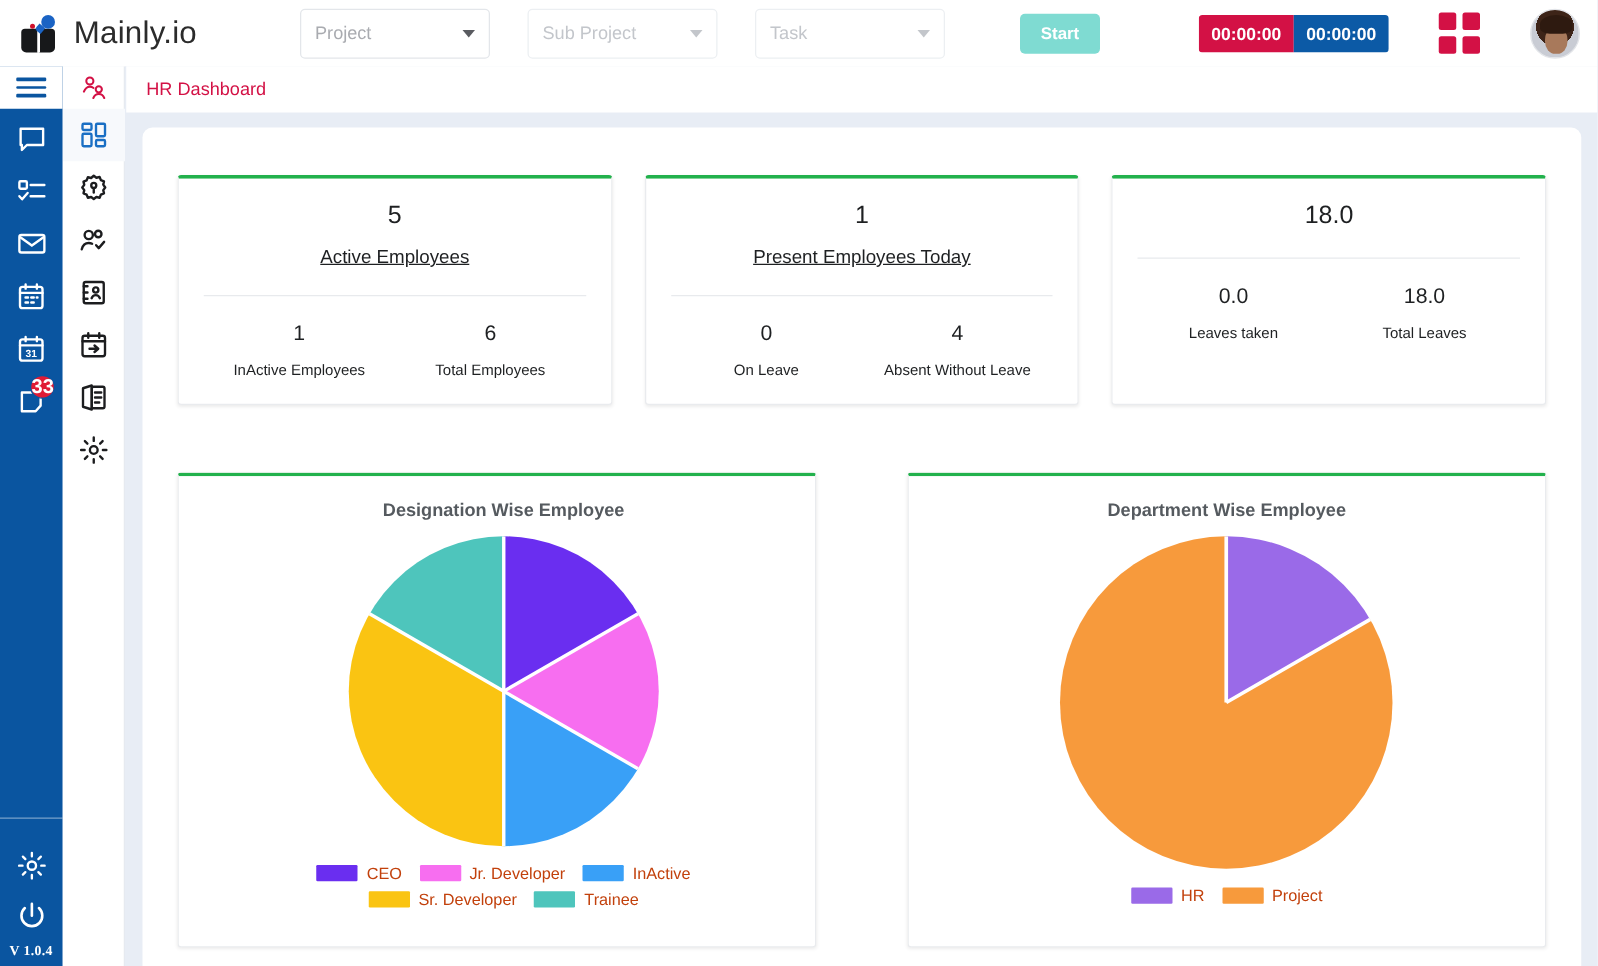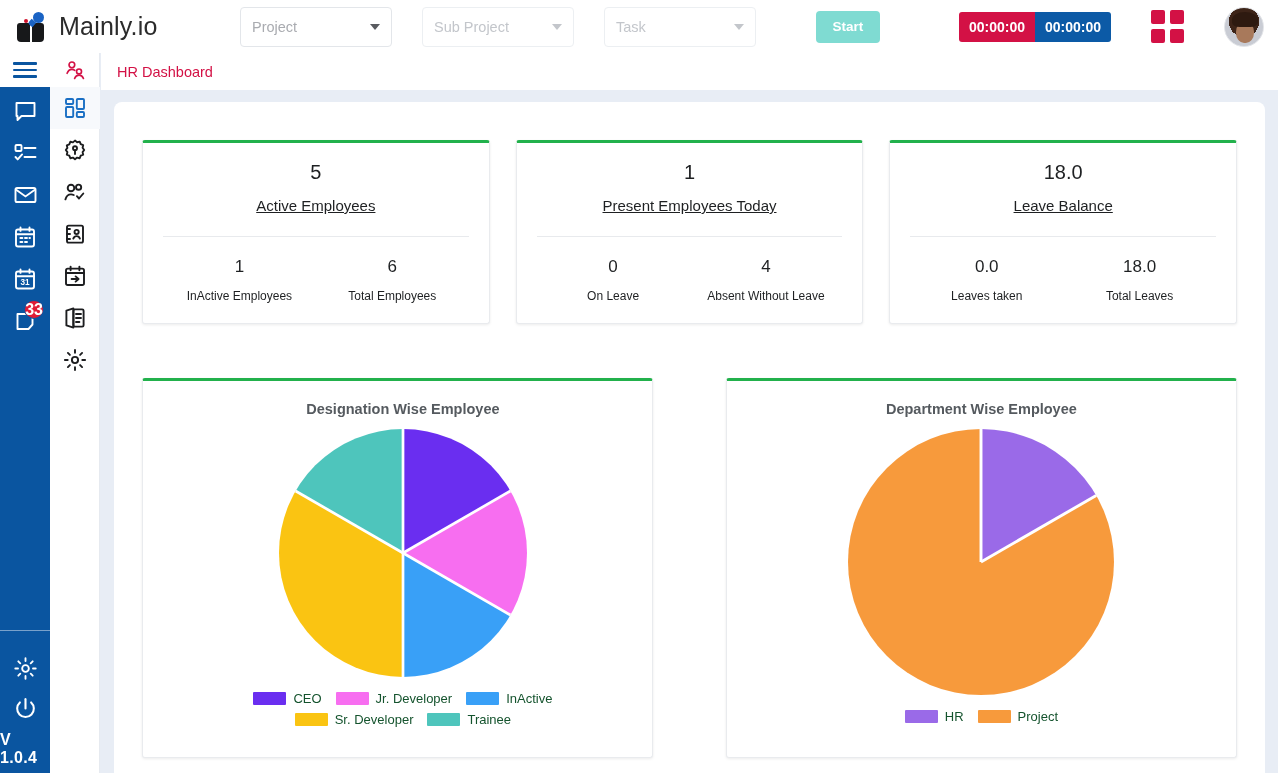--- a/index.html
+++ b/index.html
@@ -89,21 +89,21 @@
            position: relative; cursor: pointer; }
   .sb-ic svg { display: block; }
   .badge {
     position: absolute; top: -3px; right: 2px; min-width: 19px; height: 19px; border-radius: 50%;
     background: #e01b35; color: #fff; font-size: 16px; font-weight: bold;
     display: flex; align-items: center; justify-content: center; border: 1.5px solid #0a55a0;
   }
   .sb-bottom { position: absolute; bottom: 0; left: 0; width: 50px; padding-bottom: 6px;
                display: flex; flex-direction: column; align-items: center; gap: 10px; }
   .sb-div { width: 50px; height: 1px; background: rgba(255,255,255,.45); margin-bottom: 10px; }
-  .version { color: #fff; font-size: 16px; font-weight: bold; letter-spacing: .3px; }
+  .version { color: #fff; font-size: 11px; font-weight: bold; letter-spacing: .3px; font-family: Liberation Serif, serif; }
 
   .sb-white {
     position: absolute; left: 50px; top: 53px; width: 50px; height: 720px;
     background: #ffffff; border-right: 1px solid #e6eaf0; z-index: 14;
     display: flex; flex-direction: column; align-items: center;
   }
   .sw-ic { width: 50px; height: 42px; display: flex; align-items: center; justify-content: center; cursor: pointer; }
   .sw-ic.active { background: #f7f9fc; }
 
   
@@ -148,21 +148,21 @@
   .pie-wrap { display: flex; justify-content: center; margin-top: 12px; }
   .pie { border-radius: 50%; }
   .pie.p1 { width: 248px; height: 248px; }
   .pie.p2 { width: 266px; height: 266px; }
   .legend {
     display: flex; flex-wrap: wrap; justify-content: center; gap: 6px 14px;
     margin-top: 14px; padding: 0 40px;
   }
   .lg { display: flex; align-items: center; gap: 7px; cursor: pointer; }
   .lg-sw { width: 33px; height: 13px; border-radius: 1px; }
-  .lg-tx { font-size: 13px; color: #14532d; }
+  .lg-tx { font-size: 13px; color: #c2410c; }
 </style>
 </head>
 <body>
 
 <div class="topbar">
   <div class="brand">
     <div class="brand-logo">
       <div class="book-l"></div>
         <div class="book-r"></div>
         <div class="book-spine"></div>
@@ -369,21 +369,20 @@
           </div>
           <div class="sub">
             <div class="sub-num">4</div>
             <div class="sub-lbl">Absent Without Leave</div>
           </div>
         </div>
       </div>
 
       <div class="card">
         <div class="card-main-num">18.0</div>
-        <div class="card-main-lbl">Leave Balance</div>
         <div class="card-sep"></div>
         <div class="card-sub">
           <div class="sub">
             <div class="sub-num">0.0</div>
             <div class="sub-lbl">Leaves taken</div>
           </div>
           <div class="sub">
             <div class="sub-num">18.0</div>
             <div class="sub-lbl">Total Leaves</div>
           </div>

